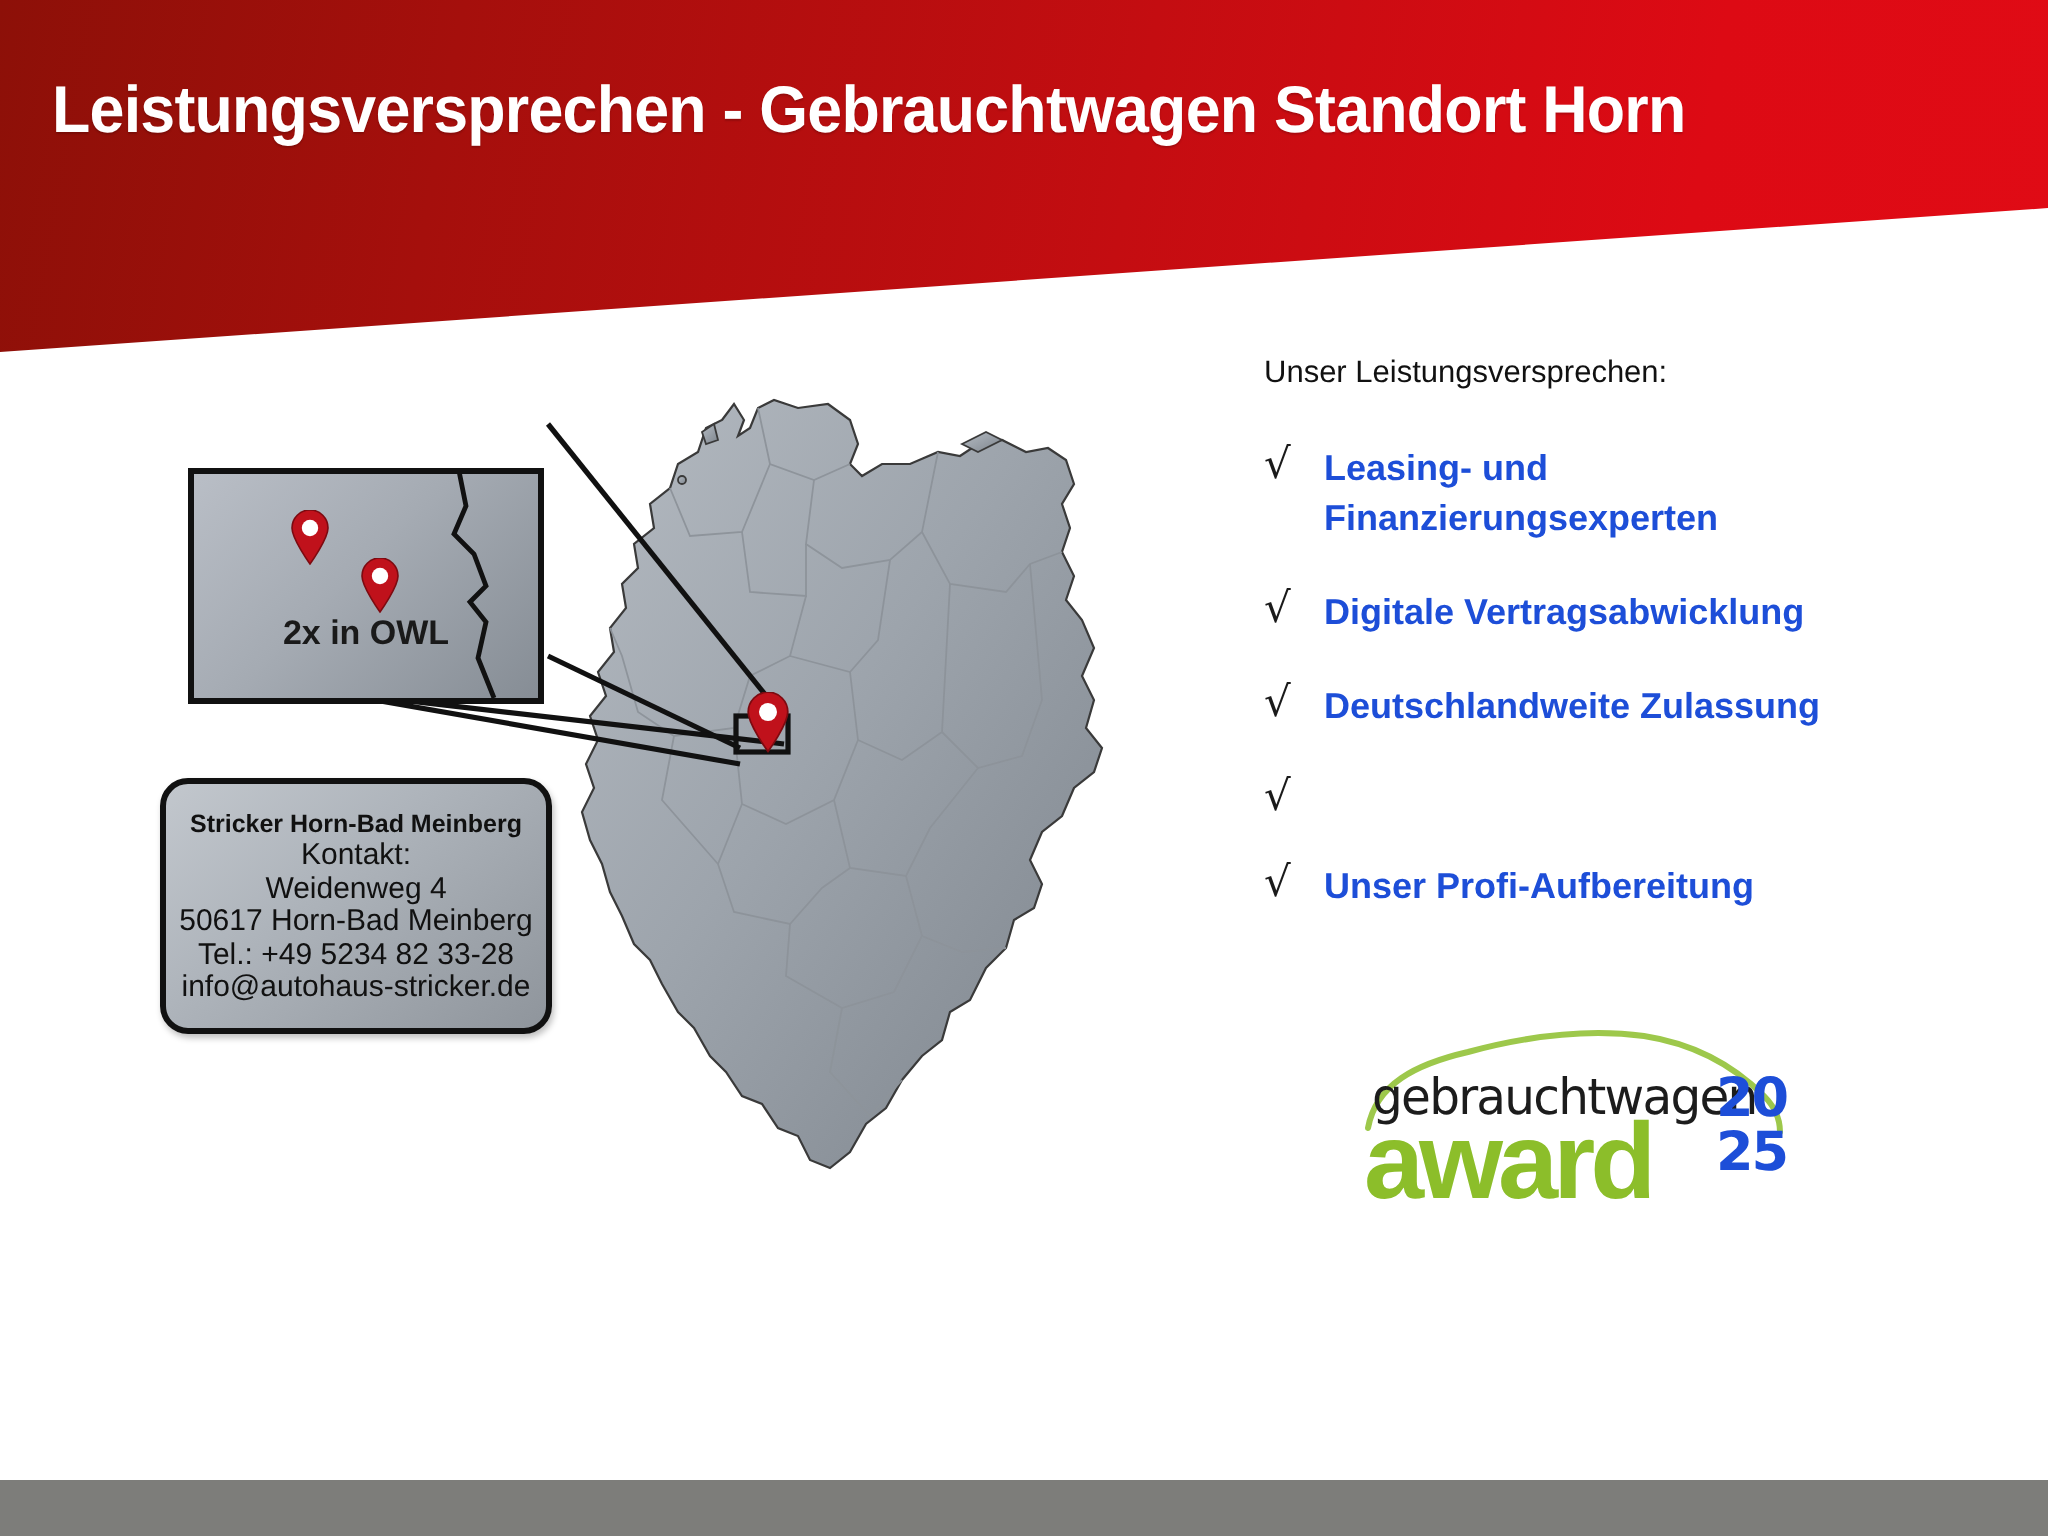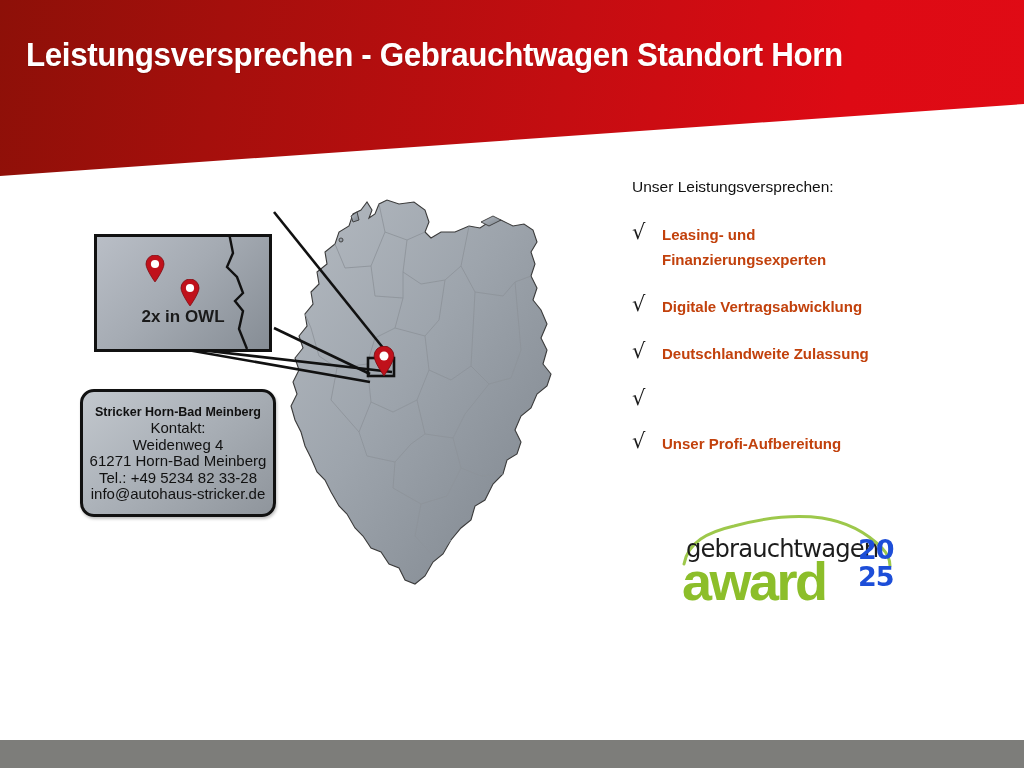--- a/index.html
+++ b/index.html
@@ -102,23 +102,23 @@
   .check {
     width: 30px;
     flex: 0 0 30px;
     font-size: 21px;
     line-height: 21px;
     color: #1a1a1a;
     font-family: "DejaVu Sans", sans-serif;
     font-weight: 400;
   }
   .promise-text {
-    font-size: 15px;
-    font-weight: bold;
-    color: #c2410c;
+    font-size: 18px;
+    font-weight: bold;
+    color: #1d4ed8;
     line-height: 25px;
   }
 
   
   .award {
     position: absolute; left: 672px; top: 506px;
     width: 236px; height: 128px;
   }
   .award-car { position: absolute; left: 10px; top: 0; }
   .award-gw {
@@ -255,21 +255,21 @@
 
     <svg style="position:absolute; left:373px; top:170px;" width="22" height="31" viewBox="0 0 20 28">
       <path d="M10 27 C10 27 19 14.5 19 9 A9 9 0 1 0 1 9 C1 14.5 10 27 10 27 Z" fill="#c0111b" stroke="#7d0a10" stroke-width="0.8"></path>
       <circle cx="10" cy="9" r="4.1" fill="#ffffff"></circle>
     </svg>
 
     <div class="contact-box">
       <div class="contact-line bold">Stricker Horn-Bad Meinberg</div>
       <div class="contact-line">Kontakt:</div>
       <div class="contact-line">Weidenweg 4</div>
-      <div class="contact-line">61271 Horn-Bad Meinberg</div>
+      <div class="contact-line">50617 Horn-Bad Meinberg</div>
       <div class="contact-line">Tel.: +49 5234 82 33-28</div>
       <div class="contact-line">info@autohaus-stricker.de</div>
     </div>
   </div>
 
   <div class="promise">
     <div class="promise-title">Unser Leistungsversprechen:</div>
 
     <div class="promise-item">
       <div class="check">√</div>

